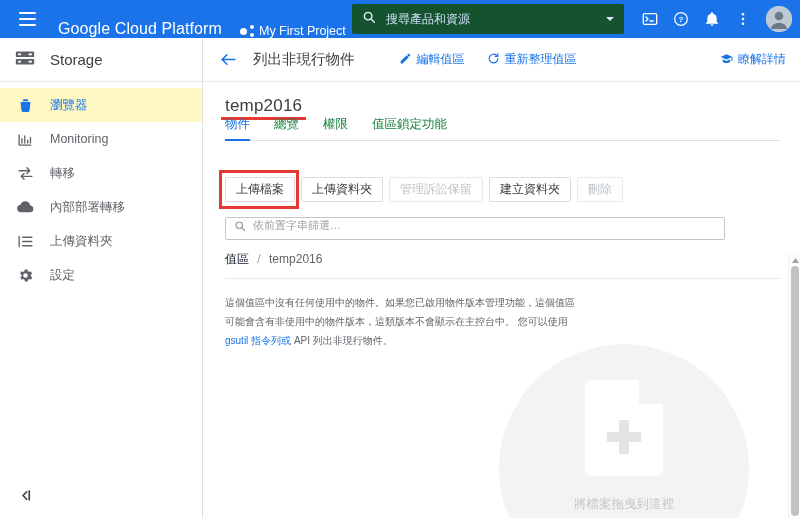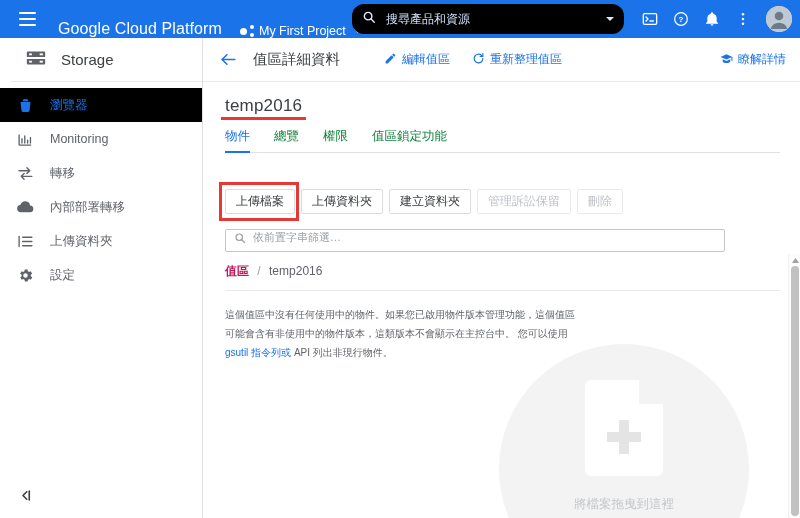--- a/index.html
+++ b/index.html
@@ -38,21 +38,21 @@
   }
   .proj-icon i:nth-child(1){ width:7px;height:7px; left:0; top:3px; }
   .proj-icon i:nth-child(2){ width:4px;height:4px; right:0; top:0px; }
   .proj-icon i:nth-child(3){ width:4px;height:4px; right:0; bottom:0px; }
   .caret-down {
     width:0;height:0;border-left:4px solid transparent;border-right:4px solid transparent;
     border-top:4px solid #fff; margin-left:3px;
   }
   .searchbox {
     position:absolute; left:352px; top:4px; width:272px; height:30px;
-    background:#000000; border-radius:12px; display:flex; align-items:center;
+    background:#14532d; border-radius:2px; display:flex; align-items:center;
     cursor:text;
   }
   .searchbox .s-ico { margin-left:10px; margin-right:10px; flex:0 0 auto; }
   .searchbox .s-ph { color:#cfe0fb; font-size:12px; white-space:nowrap; }
   .searchbox .s-caret {
     margin-left:auto; margin-right:10px;
     width:0;height:0;border-left:4px solid transparent;border-right:4px solid transparent;
     border-top:4px solid #dbe7fb;
   }
   .top-icons { position:absolute; right:8px; top:0; height:38px; display:flex; align-items:center; gap:3px; }
@@ -63,29 +63,28 @@
   }
 
   
   .sidebar {
     position:absolute; top:38px; left:0; width:203px; height:480px;
     background:#fff; border-right:1px solid #e0e0e0;
   }
   .sb-head {
     height:44px; display:flex; align-items:center; padding-left:14px; gap:14px;
     border-bottom:1px solid #e8eaed;
-    margin-left:11px;
   }
   .sb-title { font-size:15px; color:#3c4043; }
   .sb-list { padding-top:6px; }
   .sb-item {
     height:34px; display:flex; align-items:center; gap:16px; padding-left:16px;
     cursor:pointer; font-size:12.5px; color:#5f6368;
   }
-  .sb-item.active { background:#000000; color:#1a73e8; }
+  .sb-item.active { background:#fef9c3; color:#1a73e8; }
   .sb-item .sb-ico { width:18px; height:18px; display:flex; align-items:center; justify-content:center; flex:0 0 18px;}
   .collapse-btn {
     position:absolute; left:14px; bottom:12px; width:22px;height:22px;
     display:flex;align-items:center;justify-content:center;cursor:pointer;
   }
 
   
   .main { position:absolute; top:38px; left:203px; width:597px; height:480px; background:#fff; }
   .main-head {
     height:44px; border-bottom:1px solid #e8eaed; display:flex; align-items:center;
@@ -101,21 +100,21 @@
   .mh-action.a2 { margin-left:22px; }
   .mh-action.learn { position:absolute; right:14px; }
 
   .content { padding: 14px 22px 0 22px; position:relative; }
   .bucket-title-wrap { display:inline-block; position:relative; }
   .bucket-title { font-size:17px; color:#3c4043; letter-spacing:.2px; }
   .redline {
     position:absolute; left:-4px; right:-4px; bottom:-4px; height:3px; background:#e53935;
   }
 
-  .tabs { display:flex; gap:0; margin-top:12px; border-bottom:1px solid #e0e0e0; width:555px; }
+  .tabs { display:flex; gap:0; margin-top:0; border-bottom:1px solid #e0e0e0; width:555px; }
   .tab {
     font-size:12.5px; color:#15803d; padding:0 0 7px 0; margin-right:24px;
     cursor:pointer; position:relative; white-space:nowrap;
   }
   .tab.active { color:#1a73e8; }
   .tab.active::after {
     content:""; position:absolute; left:0; right:0; bottom:-1px; height:2.5px; background:#1a73e8;
   }
 
   .btnrow { display:flex; gap:6px; margin-top:36px; position:relative; }
@@ -131,21 +130,21 @@
   }
 
   .filter {
     margin-top:15px; width:500px; height:23px; border:1px solid #c4c7c9; border-radius:2px;
     display:flex; align-items:flex-start; cursor:text; background:#fff;
   }
   .filter .f-ico { margin:0 7px 0 8px; flex:0 0 auto; }
   .filter .f-ph { font-size:11px; color:#9aa0a6; }
 
   .crumbs { margin-top:11px; font-size:12px; color:#5f6368; }
-  .crumbs a { color:#be185d; text-decoration:none; cursor:pointer;font-weight:bold; }
+  .crumbs a { color:#0f172a; text-decoration:none; cursor:pointer; }
   .crumbs .sep { margin:0 5px; color:#9aa0a6; }
 
   .divider { margin-top:10px; width:555px; height:1px; background:#e8eaed; }
 
   .desc {
     margin-top:14px; width:358px; font-size:10px; line-height:19px; color:#5f6368;
     position:relative; z-index:2;
   }
   .desc a { color:#1a73e8; text-decoration:none; cursor:pointer; }
   .desc .api { color:#5f6368; }
@@ -321,21 +320,21 @@
 
   <div class="main">
 
     <div class="main-head">
       <div class="back-arrow">
         <svg width="19" height="19" viewBox="0 0 24 24" fill="none" stroke="#1a73e8" stroke-width="2" stroke-linecap="round" stroke-linejoin="round">
             <path d="M20 12H4"></path>
             <path d="M10 6l-6 6 6 6"></path>
           </svg>
       </div>
-      <div class="mh-title">值區詳細資料</div>
+      <div class="mh-title">列出非現行物件</div>
 
       <div class="mh-action a1">
         <span>
           <svg width="13" height="13" viewBox="0 0 24 24" fill="#1a73e8">
               <path d="M3 17.2V21h3.8L18 9.8 14.2 6zM20.7 7.1a1 1 0 000-1.4L18.3 3.3a1 1 0 00-1.4 0l-1.8 1.8L19 8.9z"></path>
             </svg>
         </span>
         <span>編輯值區</span>
       </div>
 
@@ -369,22 +368,22 @@
       <div class="tabs">
         <div class="tab active">物件</div>
         <div class="tab">總覽</div>
         <div class="tab">權限</div>
         <div class="tab">值區鎖定功能</div>
       </div>
 
       <div class="btnrow">
         <button class="btn">上傳檔案</button>
         <button class="btn">上傳資料夾</button>
+        <button class="btn disabled">管理訴訟保留</button>
         <button class="btn">建立資料夾</button>
-        <button class="btn disabled">管理訴訟保留</button>
         <button class="btn disabled">刪除</button>
         <div class="redbox"></div>
       </div>
 
       <div class="filter">
         <span class="f-ico">
           <svg width="12" height="12" viewBox="0 0 24 24" fill="none" stroke="#9aa0a6" stroke-width="2.4">
             <circle cx="10.5" cy="10.5" r="6.5"></circle>
               <line x1="15.5" y1="15.5" x2="21" y2="21" stroke-linecap="round"></line>
           </svg>

